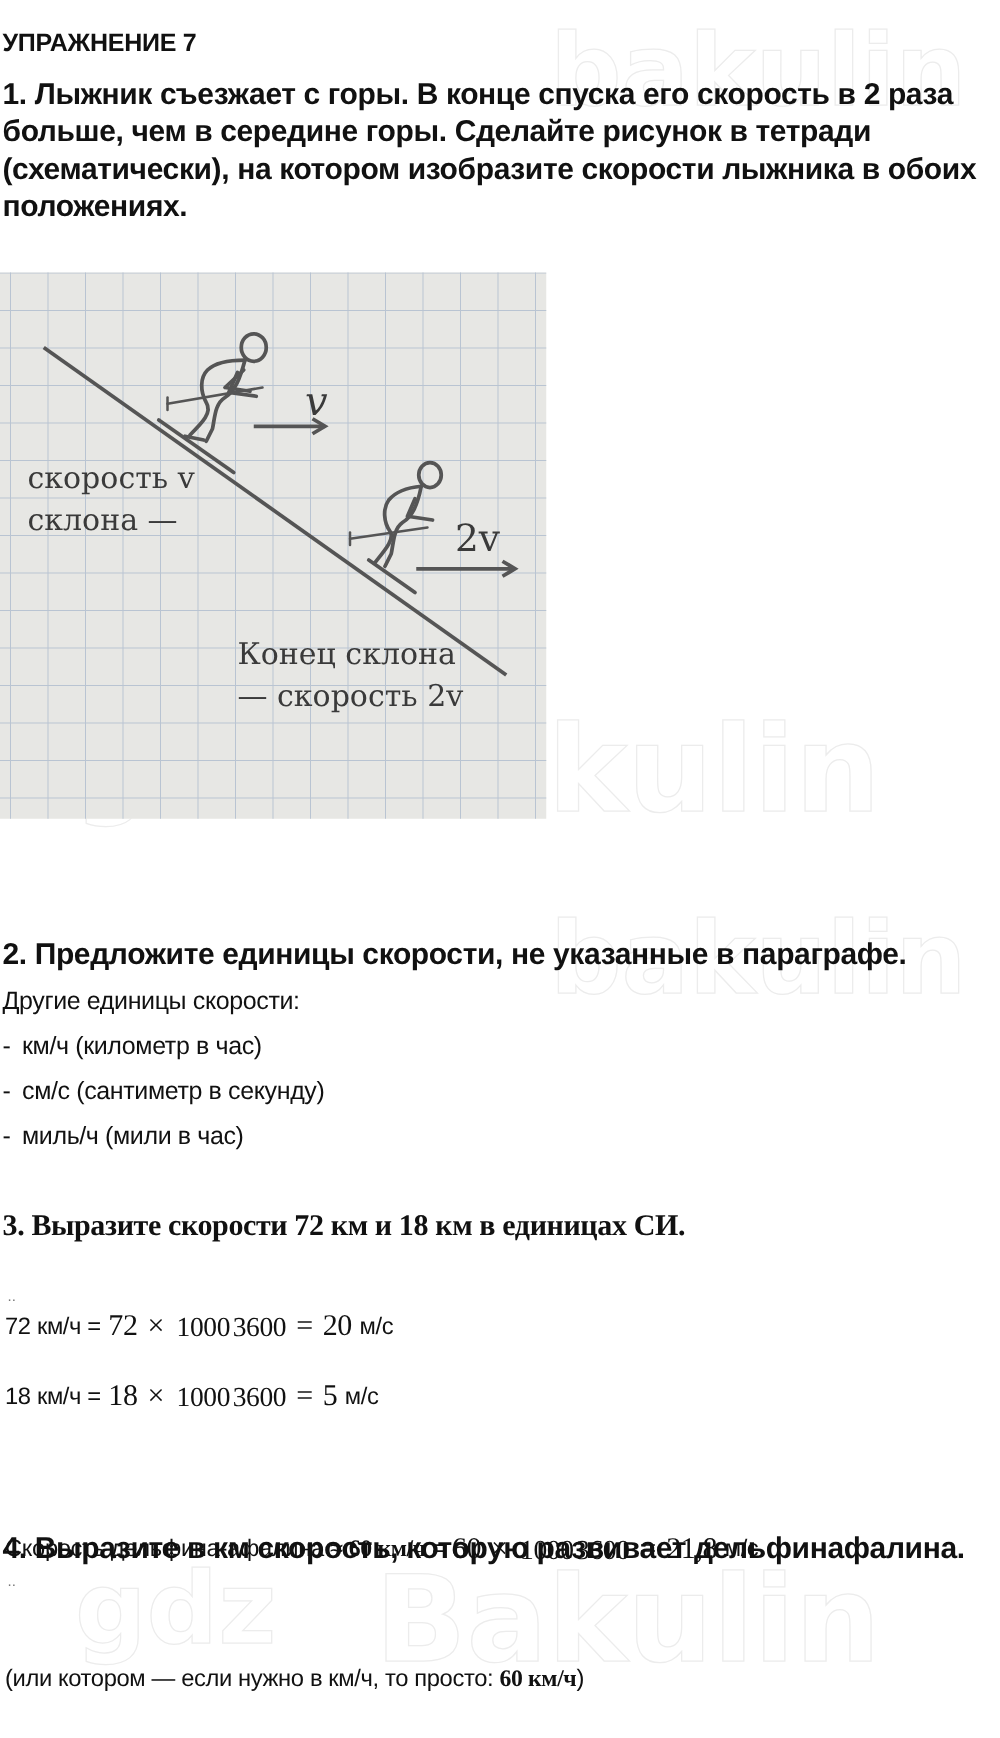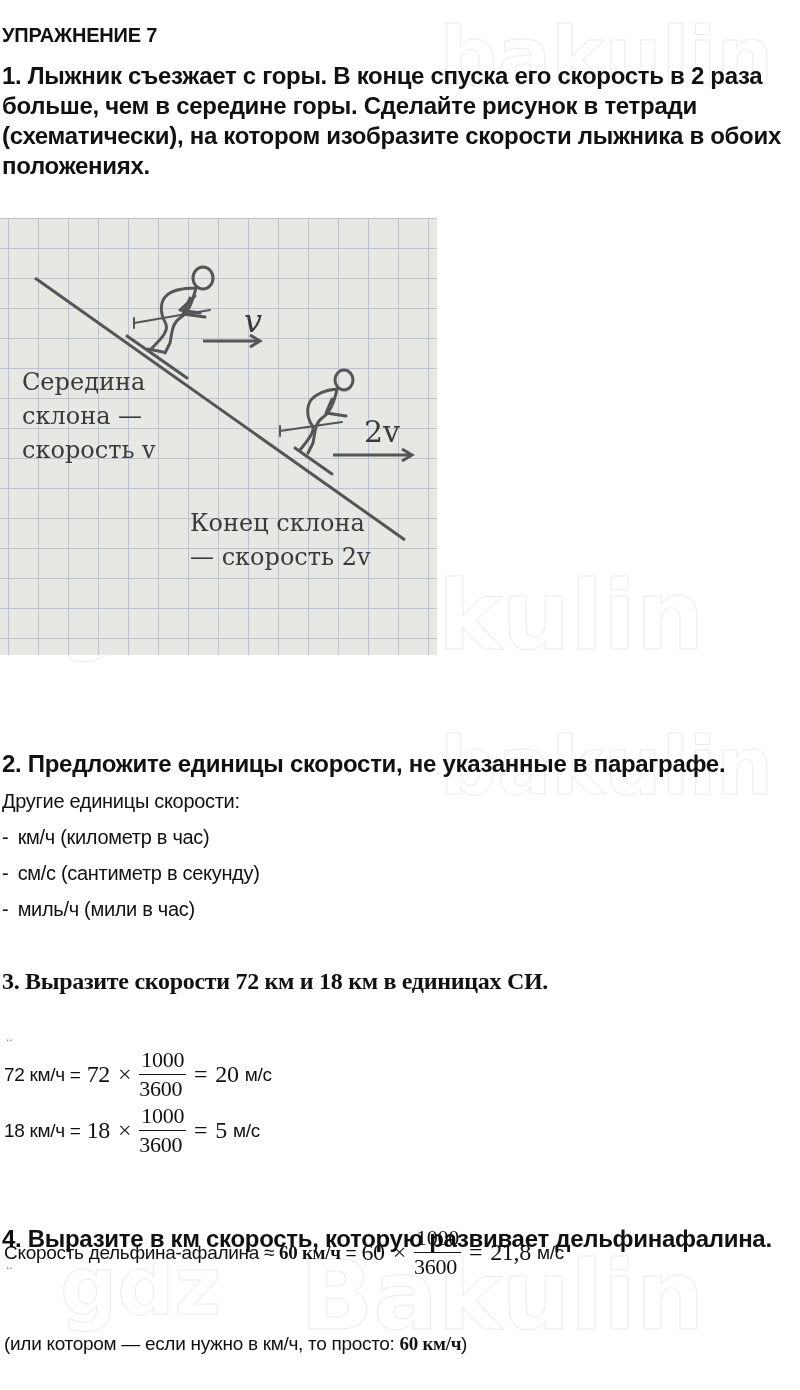--- a/index.html
+++ b/index.html
@@ -25,21 +25,21 @@
       linear-gradient(to right, #b9c4d2 1px, transparent 1px),
       linear-gradient(to bottom, #b9c4d2 1px, transparent 1px);
     background-size: 30px 30px;
     background-position: 8px 0px;
   }
   .figure svg { position: absolute; left: 0; top: 0; }
   .flabel { font-family: "DejaVu Serif", "Liberation Serif", serif; color: #3a3a3a; font-size: 24px; line-height: 34px; position: absolute; }
   .vlabel { font-family: "DejaVu Serif", "Liberation Serif", serif; font-style: italic; color: #3a3a3a; position: absolute; }
   .formula { font-size: 19px; display: flex; align-items: center; white-space: nowrap; letter-spacing: -0.3px; }
   .serif { font-family: "Liberation Serif", "DejaVu Serif", serif; font-size: 24px; }
-  .frac { display: inline-flex; flex-direction: column; align-items: flex-start; margin: 0 8px; font-family: "Liberation Serif", "DejaVu Serif", serif; font-size: 22px; line-height: 24px; }
+  .frac { display: inline-flex; flex-direction: row; align-items: flex-start; margin: 0 8px; font-family: "Liberation Serif", "DejaVu Serif", serif; font-size: 22px; line-height: 24px; }
   .frac .num { padding: 0 2px; }
   .frac .bar { width: 100%; border-top: 1.5px solid #111; margin: 2px 0; }
   .b { font-weight: bold; font-family: Liberation Serif, serif; }
   .f1 { left: 4px; top: 1048px; }
   .f2 { left: 4px; top: 1104px; }
   .f3 { left: 4px; top: 1226px; }
   .note { left: 4px; top: 1333px; font-size: 19px; letter-spacing: -0.3px; }
   .wm { position: absolute; color: transparent; -webkit-text-stroke: 1px #ececec; font-family: "DejaVu Sans", sans-serif; font-weight: bold; pointer-events: none; }
 </style>
 </head>
@@ -85,23 +85,22 @@
       <line x1="280" y1="208" x2="280" y2="218" stroke-width="2"></line>
       <line x1="295" y1="230" x2="332" y2="256" stroke-width="3"></line>
     </g>
 
     <line x1="333" y1="237" x2="410" y2="237" stroke="#555" stroke-width="3"></line>
     <path d="M402 231 L412 237 L402 243" stroke="#555" stroke-width="3" fill="none"></path>
   </svg>
   <div class="vlabel" style="left:244px; top:84px; font-size:32px;">v</div>
   <div class="vlabel" style="left:364px; top:196px; font-size:30px; font-style:normal;">2v</div>
   <div class="flabel" style="left:22px; top:147px;">
-    <div>Середина</div>
+    <div>скорость v</div>
     <div>склона —</div>
-    <div>скорость v</div>
   </div>
   <div class="flabel" style="left:190px; top:288px;">
     <div>Конец склона</div>
     <div>— скорость 2v</div>
   </div>
 </div>
 
 <div class="abs q q2">2. Предложите единицы скорости, не указанные в параграфе.</div>
 <div class="abs txt ans2">
   <div>Другие единицы скорости:</div>

